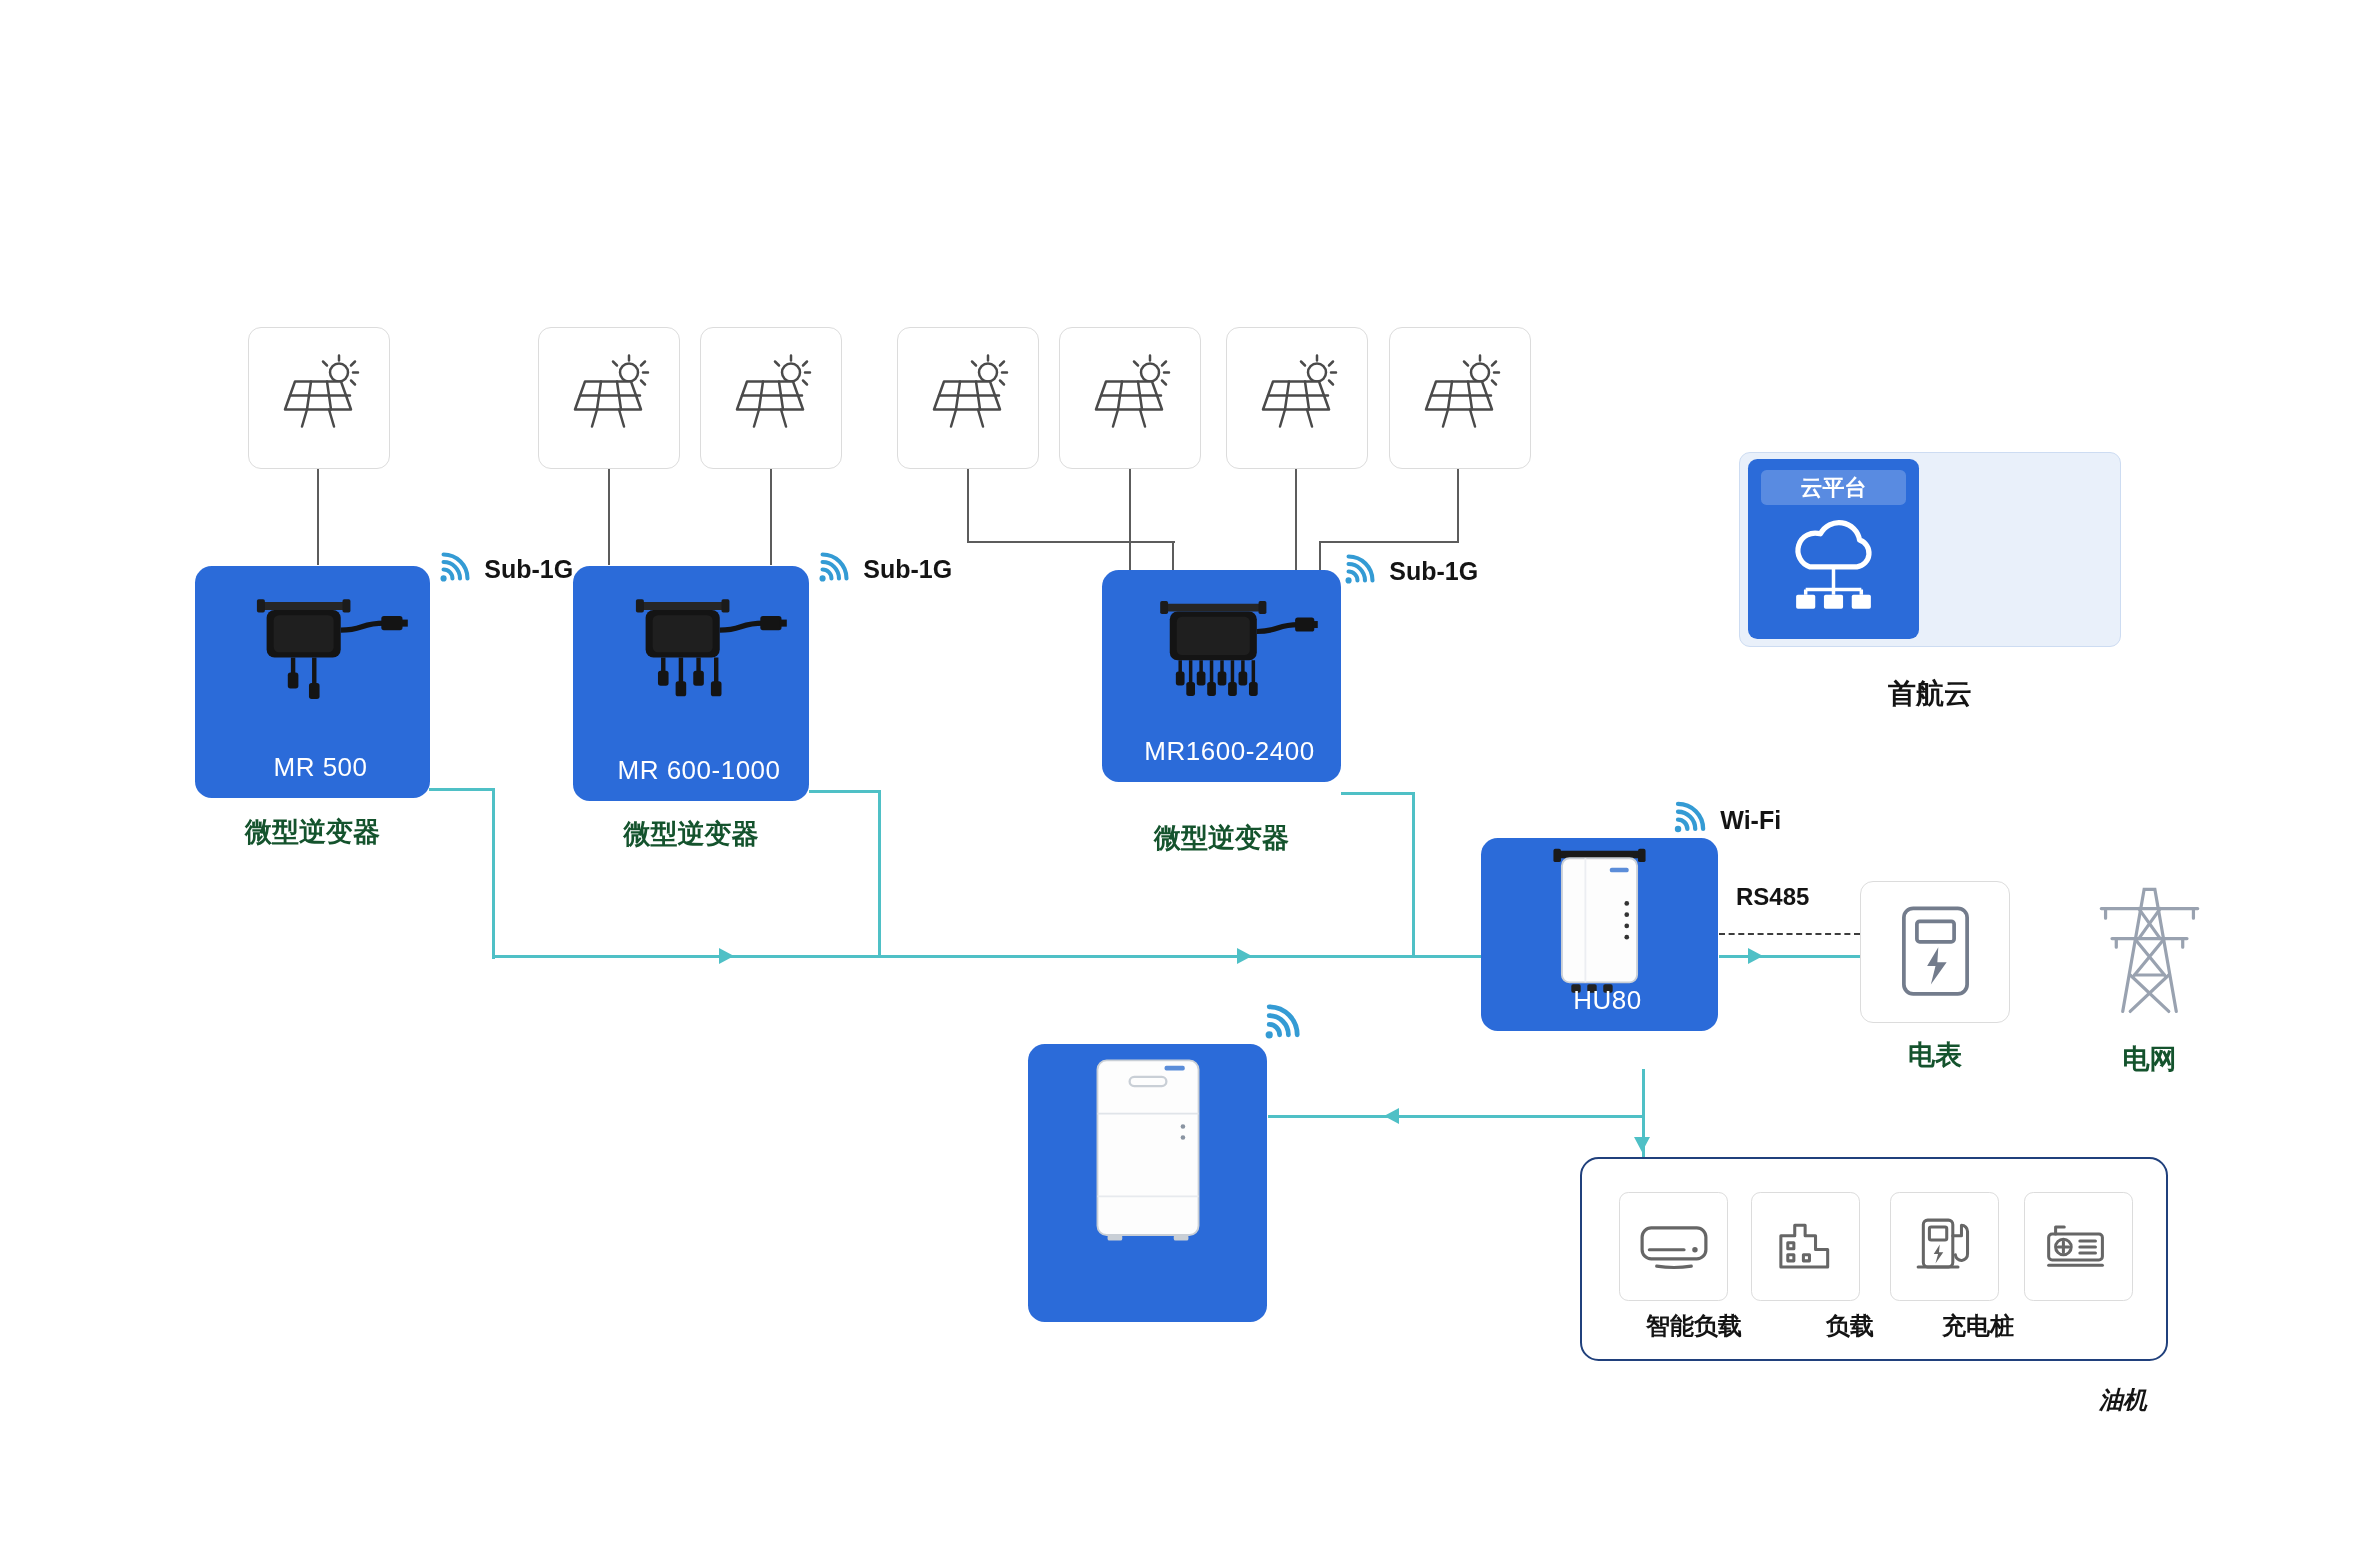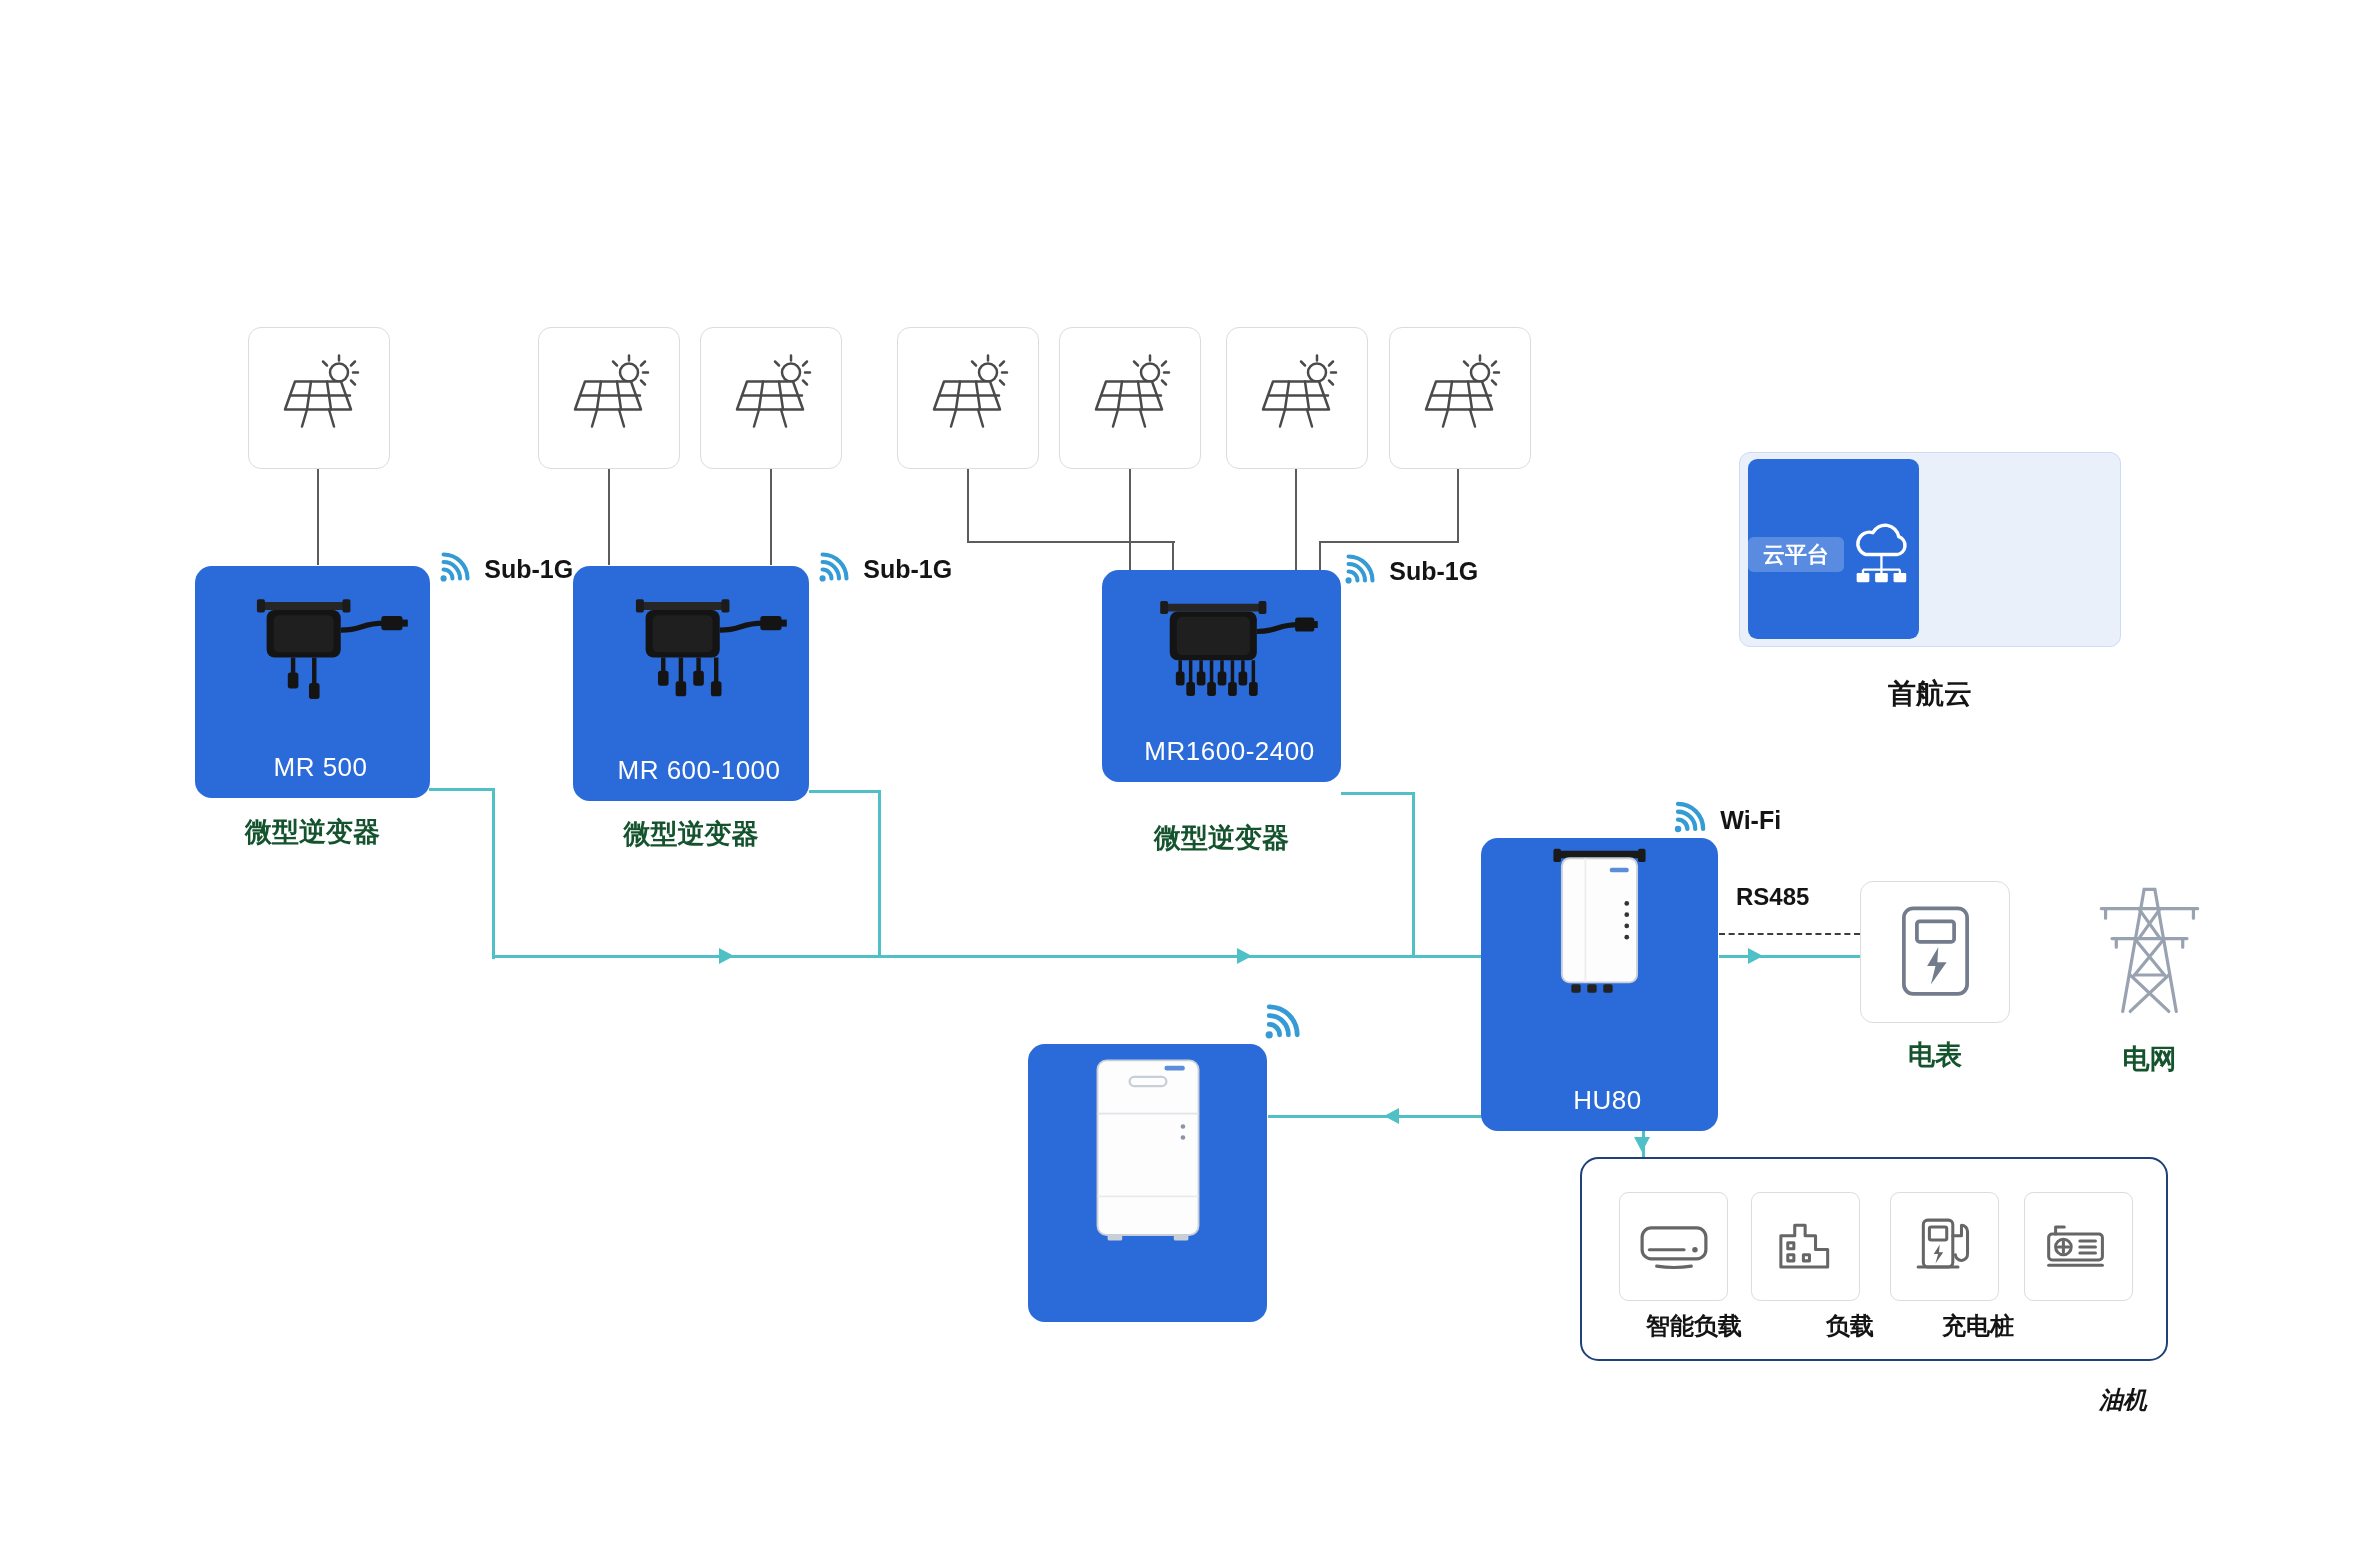--- a/index.html
+++ b/index.html
@@ -21,21 +21,21 @@
   .tline{position:absolute;background:#4fc0c6;}
   .kline{position:absolute;background:#5c5c5c;}
   .dashline{position:absolute;border-top:2.8px dashed #3c3c3c;height:0;}
   .arr{position:absolute;width:0;height:0;}
   .arr.r{border-top:8.3px solid transparent;border-bottom:8.3px solid transparent;border-left:15px solid #4fc0c6;}
   .arr.l{border-top:8.3px solid transparent;border-bottom:8.3px solid transparent;border-right:15px solid #4fc0c6;}
   .arr.d{border-left:8.3px solid transparent;border-right:8.3px solid transparent;border-top:15px solid #4fc0c6;}
   .whitebox{position:absolute;background:#fff;border:1.9px solid #dcdcdc;border-radius:13px;
             display:flex;align-items:center;justify-content:center;box-sizing:border-box;}
   .cloud-outer{position:absolute;background:#e9f0fa;border:0.9px solid #cddcf2;border-radius:11px;box-sizing:border-box;}
-  .cloud-panel{position:absolute;background:#2b6bd9;border-radius:9.3px;display:flex;flex-direction:row;
+  .cloud-panel{position:absolute;background:#2b6bd9;border-radius:9.3px;display:flex;flex-direction:column;
                align-items:center;box-sizing:border-box;}
   .cloud-head{margin-top:11px;width:calc(100% - 26px);height:35px;line-height:35px;background:rgba(255,255,255,.22);
               border-radius:5.6px;color:#fff;font-weight:700;font-size:22px;text-align:center;white-space:nowrap;}
   .loads-outer{position:absolute;background:#fff;border:2.8px solid #20407c;border-radius:18.6px;box-sizing:border-box;}
   .caption{position:absolute;font-weight:700;font-size:28px;color:#141414;text-align:center;}
 </style>
 </head>
 <body>
 
 <div id="stage">
@@ -255,21 +255,21 @@
 
   <div class="tline" style="left:1719px;top:955px;width:141px;height:2.8px;"></div>
   <div class="arr r" style="left:1748px;top:948px;"></div>
   <div class="dashline" style="left:1719px;top:933px;width:141px;"></div>
 
   <div class="tline" style="left:1642px;top:1069px;width:2.8px;height:88px;"></div>
   <div class="arr d" style="left:1634px;top:1137px;"></div>
   <div class="tline" style="left:1268px;top:1115px;width:376px;height:2.8px;"></div>
   <div class="arr l" style="left:1384px;top:1108px;"></div>
 
-  <div class="bluecard" style="left:1481px;top:838px;width:237px;height:293px;">
+  <div class="bluecard" style="left:1481px;top:838px;width:237px;height:193px;">
     <svg width="141" height="160" viewBox="0 0 150 170" style="margin-top:7.4px;">
       <rect x="30" y="6" width="90" height="8" rx="2" fill="#1a1a1a"></rect>
       <rect x="26" y="4" width="8" height="14" rx="2" fill="#1a1a1a"></rect>
       <rect x="116" y="4" width="8" height="14" rx="2" fill="#1a1a1a"></rect>
       <rect x="35" y="14" width="80" height="132" rx="8" fill="#fdfdfd" stroke="#c9cfd6" stroke-width="2"></rect>
       <rect x="86" y="24" width="20" height="5" rx="2" fill="#5b8dd9"></rect>
       <circle cx="104" cy="62" r="2.5" fill="#333"></circle>
         <circle cx="104" cy="74" r="2.5" fill="#333"></circle>
       <circle cx="104" cy="86" r="2.5" fill="#333"></circle>
         <circle cx="104" cy="98" r="2.5" fill="#333"></circle>

